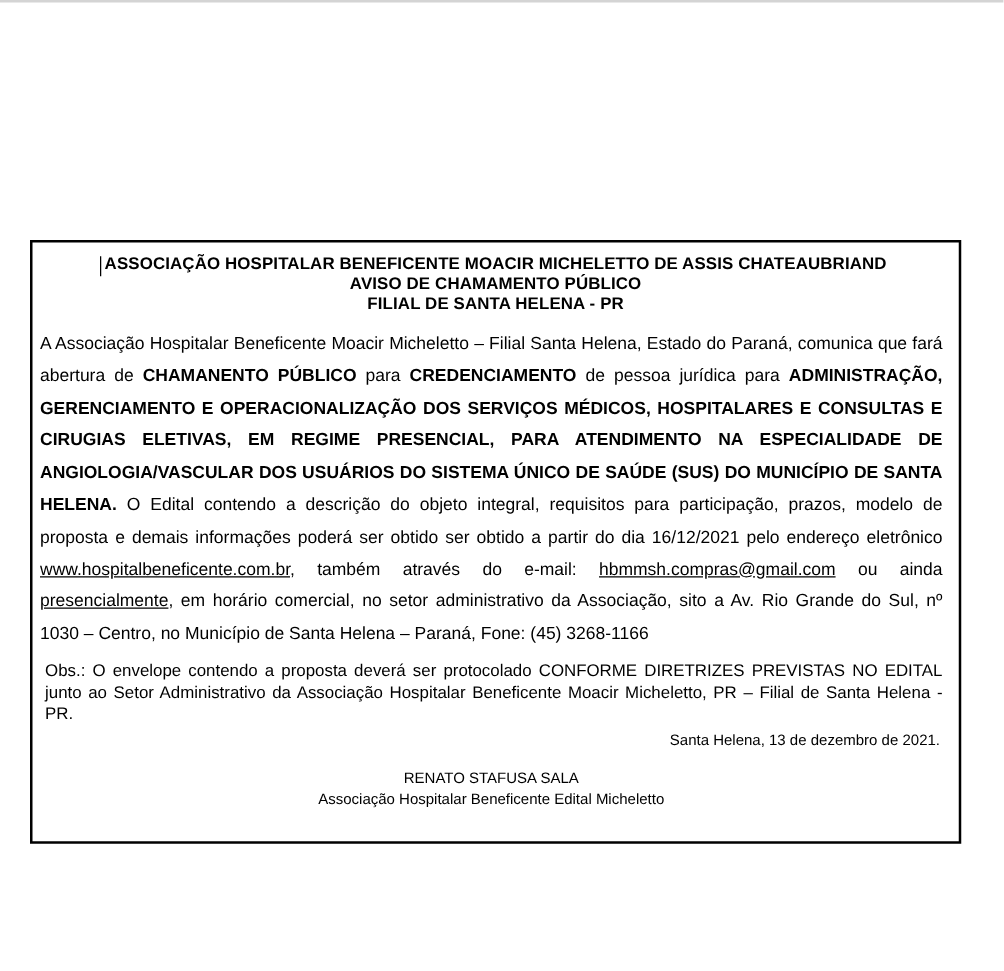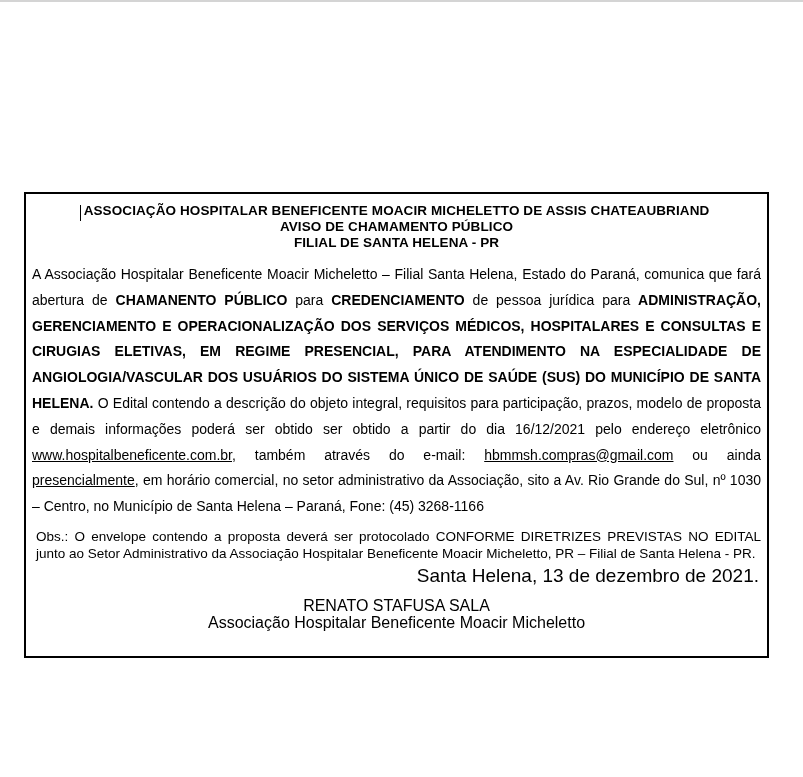--- a/index.html
+++ b/index.html
@@ -53,47 +53,47 @@
     border-top: 2px solid #000000;
     border-bottom: 2px solid #000000;
     text-align: center;
     font-weight: bold;
     font-size: 13.5px;
     line-height: 17px;
     padding: 4px 0 5px 0;
     letter-spacing: 0.1px;
   }
   .doc-body {
-    padding: 4px 6px 13px 6px;
+    padding: 4px 13px 13px 6px;
   }
   .para1 {
     margin: 0;
     font-size: 14px;
     line-height: 25.8px;
     text-align: justify;
   }
   .b { font-weight: bold; }
   .u { text-decoration: underline; }
   .obs {
     margin: 8px 0 0 4px;
     font-size: 13.5px;
     line-height: 17px;
     text-align: justify;
   }
   .date-line {
     margin: 5px 0 0 0;
-    font-size: 19px;
+    font-size: 12px;
     line-height: 17px;
     text-align: right;
     padding-right: 2px;
   }
   .signature {
     margin: 13px 0 12px 0;
     text-align: center;
-    font-size: 16px;
+    font-size: 12px;
     line-height: 17px;
   }
 </style>
 </head>
 <body>
 
 <div class="page">
 
   <div class="top-edge"></div>
 
@@ -110,20 +110,20 @@
     <div class="doc-body">
 
       <p class="para1"><span>A Associação Hospitalar Beneficente Moacir Micheletto – Filial Santa Helena, Estado do Paraná, comunica que fará abertura de </span><span class="b">CHAMANENTO PÚBLICO</span><span> para </span><span class="b">CREDENCIAMENTO</span><span> de pessoa jurídica para </span><span class="b">ADMINISTRAÇÃO, GERENCIAMENTO E OPERACIONALIZAÇÃO DOS SERVIÇOS MÉDICOS, HOSPITALARES E CONSULTAS E CIRUGIAS ELETIVAS, EM REGIME PRESENCIAL, PARA ATENDIMENTO NA ESPECIALIDADE DE ANGIOLOGIA/VASCULAR DOS USUÁRIOS DO SISTEMA ÚNICO DE SAÚDE (SUS) DO MUNICÍPIO DE SANTA HELENA.</span><span> O Edital contendo a descrição do objeto integral, requisitos para participação, prazos, modelo de proposta e demais informações poderá ser obtido ser obtido a partir do dia 16/12/2021 pelo endereço eletrônico </span><span class="u">www.hospitalbeneficente.com.br</span><span>, também através do e-mail: </span><span class="u">hbmmsh.compras@gmail.com</span><span> ou ainda </span><span class="u">presencialmente</span><span>, em horário comercial, no setor administrativo da Associação, sito a Av. Rio Grande do Sul, nº 1030 – Centro, no Município de Santa Helena – Paraná, Fone: (45) 3268-1166</span></p>
 
       <p class="obs">Obs.: O envelope contendo a proposta deverá ser protocolado CONFORME DIRETRIZES PREVISTAS NO EDITAL junto ao Setor Administrativo da Associação Hospitalar Beneficente Moacir Micheletto, PR – Filial de Santa Helena - PR.</p>
 
       <p class="date-line">Santa Helena, 13 de dezembro de 2021.</p>
 
       <div class="signature">
         <div>RENATO STAFUSA SALA</div>
-        <div>Associação Hospitalar Beneficente Moacir Micheletto</div>
+        <div>Associação Hospitalar Beneficente Edital Micheletto</div>
       </div>
 
     </div>
 
   </div>
 
 </div>
 
 </body></html>

